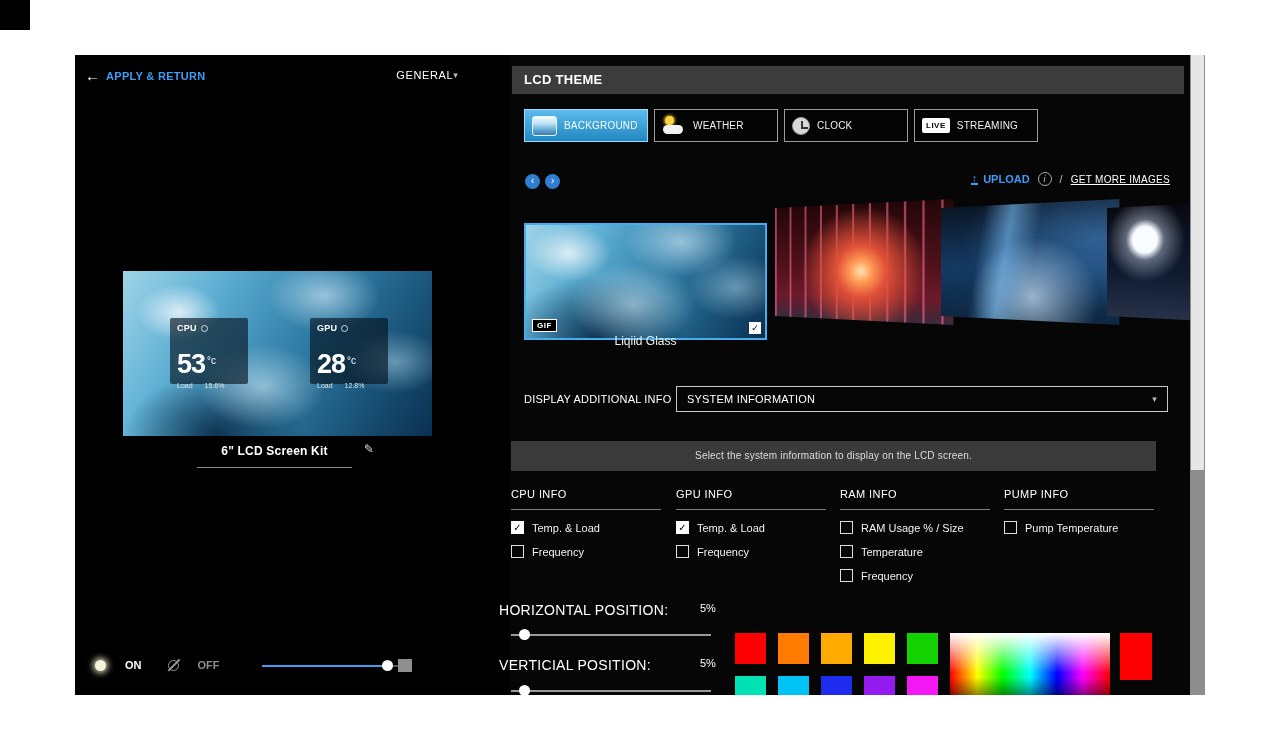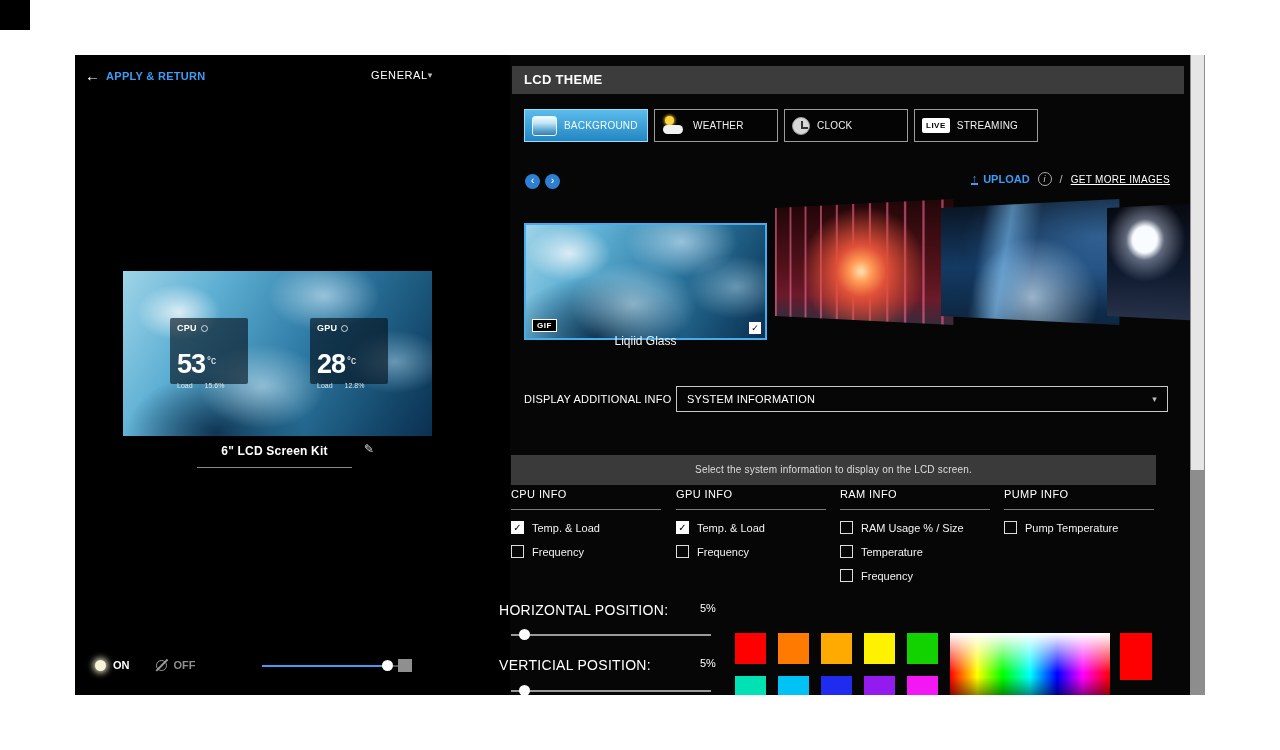--- a/index.html
+++ b/index.html
@@ -6,21 +6,21 @@
   html,body{width:1280px;height:750px;background:#fff;overflow:hidden;
     font-family:"Liberation Sans","DejaVu Sans",sans-serif;}
   #corner-artifact{position:absolute;left:0;top:0;width:30px;height:30px;background:#000;}
   #app{position:absolute;left:75px;top:55px;width:1130px;height:640px;background:#000;overflow:hidden;color:#fff;}
   #right-bg{position:absolute;left:435px;top:0;width:680px;height:640px;background:#060606;}
 
   
   .apply-return{position:absolute;left:10px;top:13px;display:flex;align-items:center;gap:6px;cursor:pointer;}
   .apply-return .arr{color:#fff;font-size:15px;line-height:1;}
   .apply-return .lbl{color:#3f9bf5;font-weight:bold;font-size:11px;letter-spacing:.3px;}
-  .mode-select{position:absolute;left:296px;top:14px;width:112px;display:flex;justify-content:flex-start;align-items:center;cursor:pointer;}
+  .mode-select{position:absolute;left:296px;top:14px;width:112px;display:flex;justify-content:center;align-items:center;cursor:pointer;}
   .mode-select .val{font-size:11px;letter-spacing:.6px;}
   .caret{color:#bbb;font-size:9px;line-height:1;}
 
   .water-bg{background:
     radial-gradient(ellipse 60px 40px at 18% 25%, rgba(255,255,255,.75), rgba(255,255,255,0) 70%),
     radial-gradient(ellipse 80px 50px at 65% 15%, rgba(220,240,252,.6), rgba(220,240,252,0) 70%),
     radial-gradient(ellipse 90px 60px at 45% 70%, rgba(235,250,255,.5), rgba(235,250,255,0) 70%),
     radial-gradient(ellipse 70px 45px at 88% 55%, rgba(180,220,240,.5), rgba(180,220,240,0) 70%),
     radial-gradient(ellipse 120px 80px at 30% 98%, rgba(8,38,66,.85), rgba(8,38,66,0) 75%),
     linear-gradient(120deg,#9fd4e8 0%,#5fb0d4 25%,#2f7ca6 55%,#14486b 85%,#0b3050 100%);}
@@ -32,21 +32,21 @@
   .stat-temp{margin-top:18px;font-size:27px;font-weight:bold;line-height:1;letter-spacing:-1px;}
   .stat-temp .unit{font-size:10px;font-weight:normal;letter-spacing:0;vertical-align:9px;margin-left:2px;}
   .stat-load{margin-top:4px;font-size:7px;color:#dfe6ea;display:flex;gap:12px;}
 
   .device-name-row{position:absolute;left:122px;top:386px;width:155px;text-align:center;
     border-bottom:1px solid #8a8a8a;padding-bottom:8px;}
   .device-name{font-size:12px;font-weight:bold;letter-spacing:.2px;}
   .edit{position:absolute;right:-22px;top:1px;color:#ddd;font-size:12px;cursor:pointer;}
 
   .power-row{position:absolute;left:20px;top:604px;display:flex;align-items:center;gap:26px;}
-  .power-btn{display:flex;align-items:center;gap:7px;font-size:11px;font-weight:bold;cursor:pointer;text-align:center;}
+  .power-btn{display:flex;align-items:center;gap:19px;font-size:11px;font-weight:bold;cursor:pointer;text-align:center;}
   .bulb-on{width:11px;height:11px;border-radius:50%;background:#f7f2da;box-shadow:0 0 6px 2px rgba(255,250,210,.85);}
   .bulb-off{width:11px;height:11px;border-radius:50%;border:1.5px solid #9a9a9a;position:relative;}
   .bulb-off::after{content:'';position:absolute;left:4px;top:-4px;width:1.5px;height:16px;background:#9a9a9a;transform:rotate(45deg);}
   .power-off-lbl{color:#8f8f8f;}
   .brightness{position:absolute;left:187px;top:605px;width:136px;height:11px;cursor:pointer;}
   .brightness .track{position:absolute;left:0;top:5px;width:100%;height:2px;background:#3f9bf5;}
   .brightness .track-rest{position:absolute;right:0;top:5px;width:8px;height:2px;background:#555;}
   .brightness .knob{position:absolute;left:120px;top:0;width:11px;height:11px;background:#fff;border-radius:50%;}
   .level-box{position:absolute;left:323px;top:604px;width:14px;height:13px;background:#8f8f8f;}
 
@@ -95,21 +95,21 @@
     radial-gradient(ellipse at 90% 30%, rgba(80,150,220,.5), rgba(80,150,220,0) 60%),
     linear-gradient(180deg,#0a1626 0%,#143a63 55%,#0d2742 100%);}
   .img4{left:1032px;width:90px;background:
     radial-gradient(circle at 45% 30%, #f8fbff 0 14%, rgba(220,230,255,.4) 22%, rgba(220,230,255,0) 45%),
     linear-gradient(180deg,#070a12 0%,#101b30 60%,#263046 100%);}
   .caption{position:absolute;left:449px;top:279px;width:243px;text-align:center;font-size:12px;color:#f0f0f0;}
 
   .addl-label{position:absolute;left:449px;top:338px;font-size:11px;letter-spacing:.2px;}
   .addl-dd{position:absolute;left:601px;top:331px;width:492px;height:26px;border:1px solid #c8c8c8;background:#060606;
     display:flex;align-items:center;justify-content:space-between;padding:0 10px;font-size:11px;letter-spacing:.2px;cursor:pointer;}
-  .banner{position:absolute;left:436px;top:400px;width:645px;height:30px;background:#3a3a3a;color:#ddd;
+  .banner{position:absolute;left:436px;top:386px;width:645px;height:30px;background:#3a3a3a;color:#ddd;
     font-size:10px;text-align:center;line-height:30px;letter-spacing:.2px;}
 
   .col{position:absolute;top:433px;width:150px;}
   .col0{left:436px}.col1{left:601px}.col2{left:765px}.col3{left:929px}
   .col-title{font-size:11px;letter-spacing:.4px;padding-bottom:9px;border-bottom:1px solid #7d7d7d;}
   .chk-row{display:flex;align-items:center;gap:8px;margin-top:11px;cursor:pointer;}
   .checkbox{width:13px;height:13px;border:1px solid #ddd;background:transparent;flex:none;text-align:center;}
   .checkbox .check{display:none;color:#000;font-size:10px;font-weight:bold;line-height:12px;}
   .checkbox.checked{background:#fff;border-color:#fff;}
   .checkbox.checked .check{display:block;}

